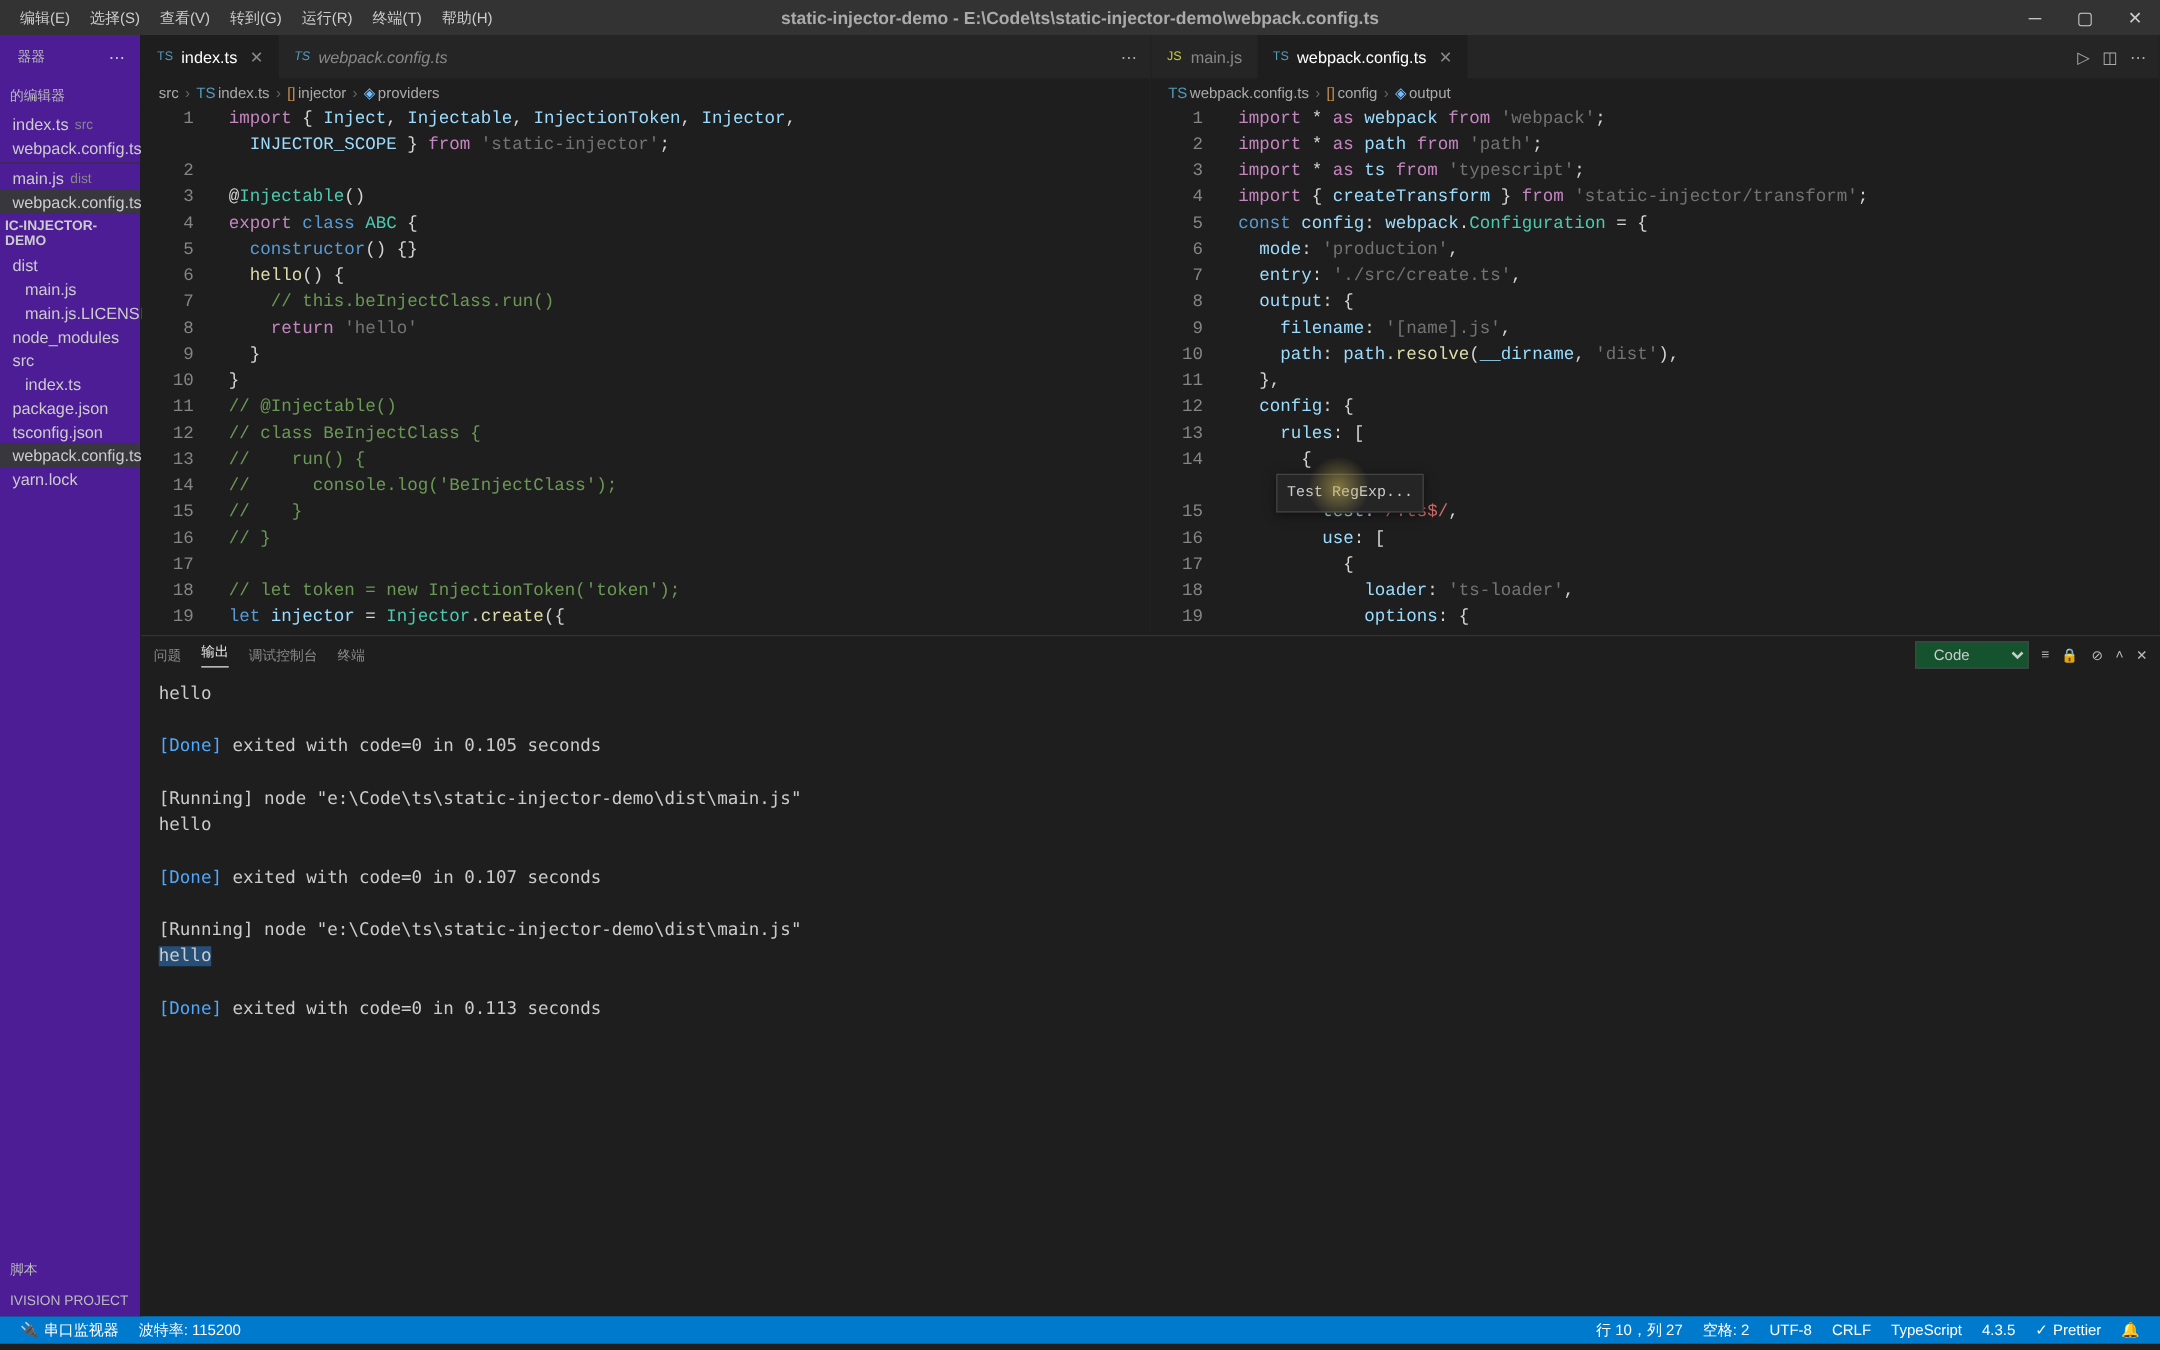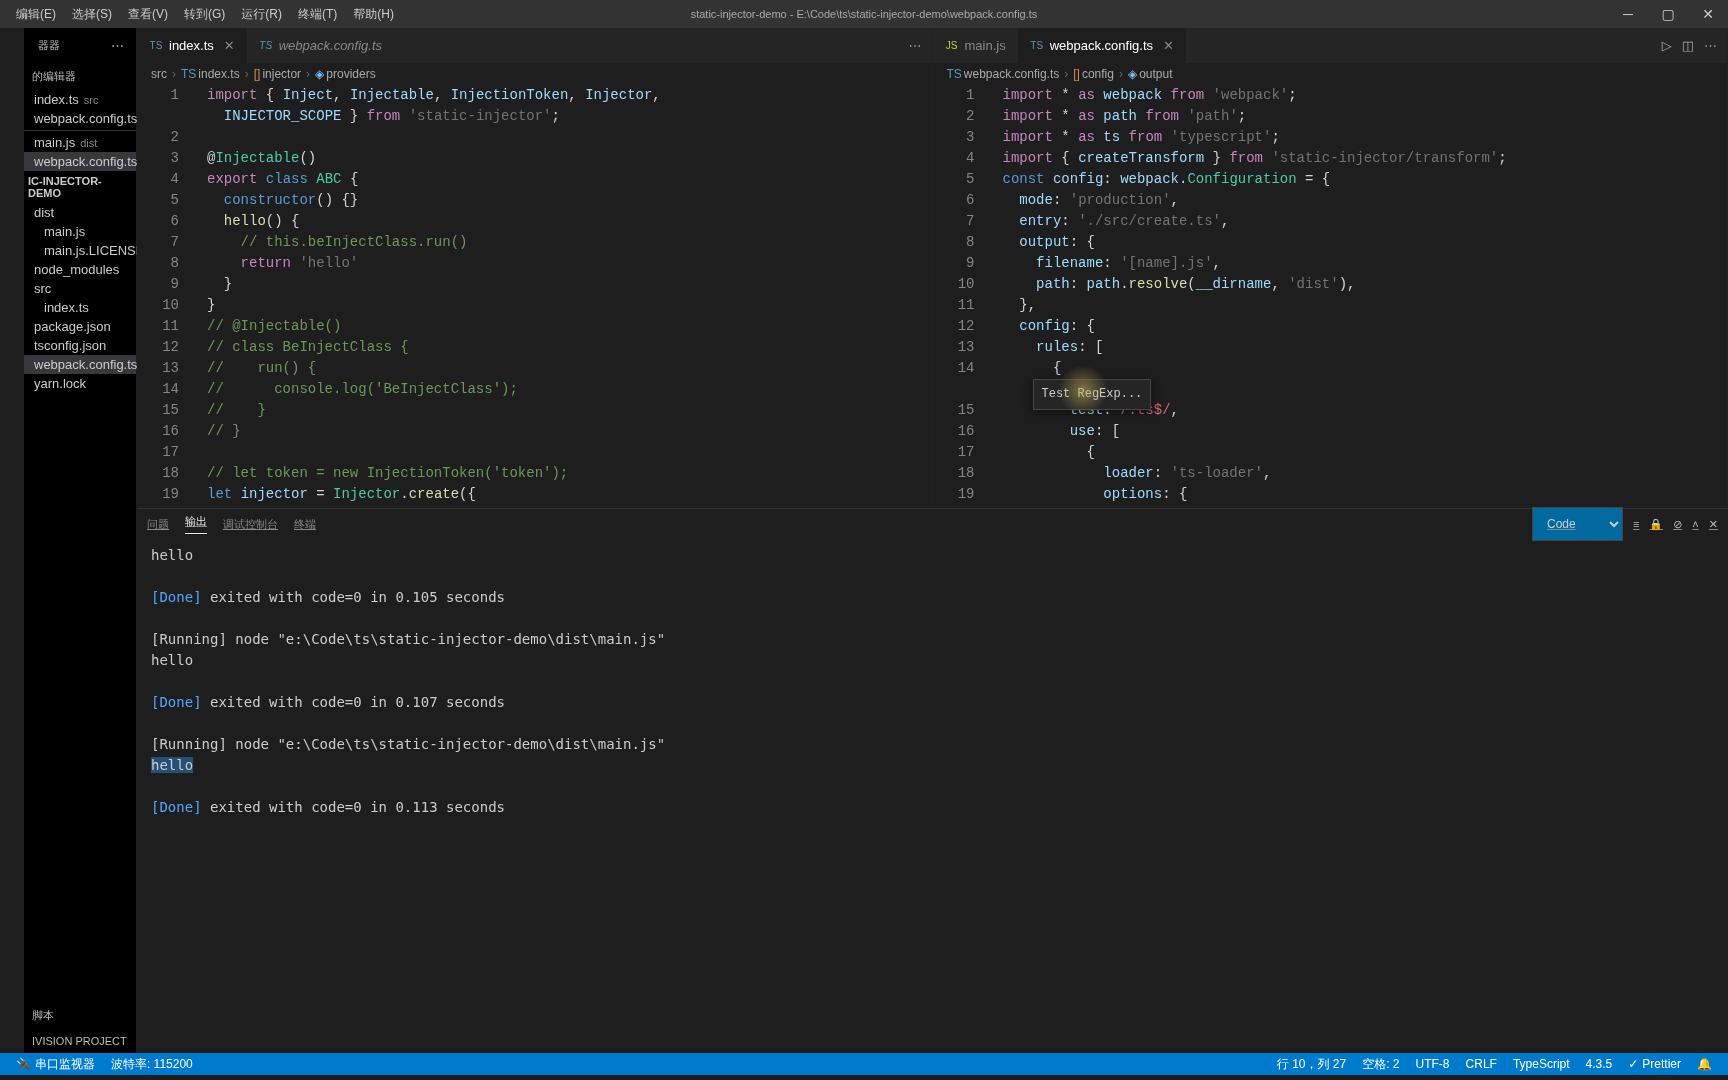--- a/index.html
+++ b/index.html
@@ -1,23 +1,23 @@
 <!DOCTYPE html>
 <html><head>
 <meta charset="utf-8">
 <style>
 * { box-sizing: border-box; margin: 0; padding: 0; }
 body { font-family: "Segoe UI", sans-serif; font-size: 13px; background: #1e1e1e; color: #cccccc; overflow: hidden; height: 1080px; width: 1728px; position: relative; }
 .menubar { height: 28px; background: #333333; display: flex; align-items: center; padding: 0 8px; }
 .menubar .menuitem { padding: 0 8px; cursor: pointer; color: #ccc; font-size: 12px; }
-.titlebar-text { position: absolute; left: 50%; transform: translateX(-50%); color: #aaa; font-size: 11px; }
+.titlebar-text { position: absolute; left: 50%; transform: translateX(-50%); color: #aaa; font-size: 14px; font-weight: bold; }
 .window-controls { position: absolute; right: 0; top: 0; display: flex; }
 .window-controls div { width: 40px; height: 28px; display: flex; align-items: center; justify-content: center; color: #ccc; font-size: 14px; }
 .main { display: flex; height: 1025px; }
-.sidebar { width: 113px; background: #000000; display: flex; flex-direction: column; border-right: 1px solid #1e1e1e; margin-left: 24px; }
+.sidebar { width: 113px; background: #4c1d95; display: flex; flex-direction: column; border-right: 1px solid #1e1e1e; }
 .side-section-label { font-size: 11px; color: #bbb; padding: 6px 8px; text-transform: uppercase; }
 .side-item { padding: 2px 10px; font-size: 13px; color: #ccc; cursor: pointer; display: flex; align-items: center; }
 .side-item.active { background: #37373d; }
 .side-sub { font-size: 11px; color: #888; margin-left: 5px; }
 .ellipsis-icon { color: #ccc; cursor: pointer; float: right; margin-right: 6px;}
 .editors-container { flex: 1; display: flex; flex-direction: column; }
 .editor-tabs-row { display: flex; height: 480px; border-bottom: 1px solid #1e1e1e;}
 .editor-group { flex: 1; display: flex; flex-direction: column; border-right: 1px solid #222; min-width: 0;}
 .tabs { height: 35px; background: #252526; display: flex; align-items: center; }
 .tab { height: 35px; padding: 0 12px; display: flex; align-items: center; gap: 6px; color: #888; font-size: 13px; cursor: pointer; }
@@ -44,25 +44,25 @@
 .tk-name { color: #9cdcfe; }
 .tk-func { color: #dcdcaa; }
 .tk-comment { color: #6a9955; }
 .tk-punc { color: #d4d4d4; }
 .tk-const { color: #569cd6; }
 .tk-decorator { color: #4ec9b0; }
 .tk-regex { color: #d16969; }
 .tooltip-box { position: absolute; background: #252526; border: 1px solid #454545; padding: 4px 8px; font-size: 12px; color: #ccc; box-shadow: 0 2px 8px rgba(0,0,0,0.5);}
 .cursor-highlight { position: absolute; width: 50px; height: 50px; border-radius: 50%; background: radial-gradient(circle, rgba(190,170,80,0.6), rgba(190,170,80,0) 70%); pointer-events: none; }
 .panel { height: 348px; background: #1e1e1e; border-top: 1px solid #333; display: flex; flex-direction: column; }
-.panel-tabs { height: 30px; display: flex; align-items: center; padding: 0 10px; gap: 16px; font-size: 11px; color: #888; text-decoration: underline; }
+.panel-tabs { height: 30px; display: flex; align-items: center; padding: 0 10px; gap: 16px; font-size: 11px; color: #888; }
 .panel-tab { cursor: pointer; }
 .panel-tab.active { color: #e7e7e7; border-bottom: 1px solid #e7e7e7; padding-bottom: 4px; }
 .panel-actions { margin-left: auto; display: flex; align-items: center; gap: 10px; }
-.panel-select { background: #0369a1; border: 1px solid #454545; color: #ccc; padding: 2px 30px 2px 10px; font-size: 12px; height: 34px; }
+.panel-select { background: #14532d; border: 1px solid #454545; color: #ccc; padding: 2px 30px 2px 10px; font-size: 12px; height: 22px; }
 .panel-icon { color: #bbb; cursor: pointer;}
 .terminal-body { flex: 1; padding: 6px 14px; font-family: Consolas, monospace; font-size: 14px; line-height: 21px; color: #cccccc; overflow: hidden; white-space: pre;}
 .term-done { color: #4ea8ff; }
 .term-hl { background: #264f78; }
 .statusbar { height: 22px; background: #007acc; display: flex; align-items: center; color: #fff; font-size: 12px; padding: 0 8px; }
 .status-item { padding: 0 8px; display: flex; align-items: center; gap: 4px;}
 .status-right { margin-left: auto; display: flex; }
 .side-item-project { font-weight: 600; font-size: 11px; color:#ccc; padding:4px 4px;}
 </style>
 </head>

